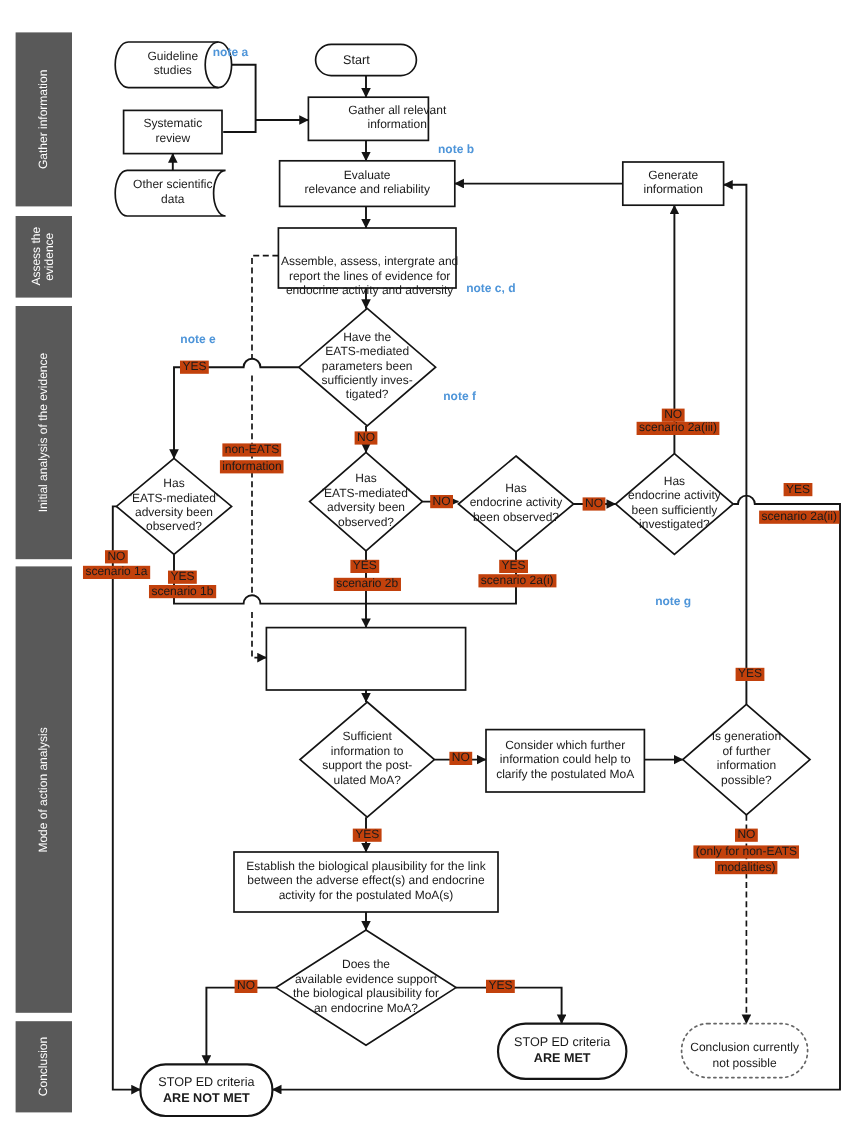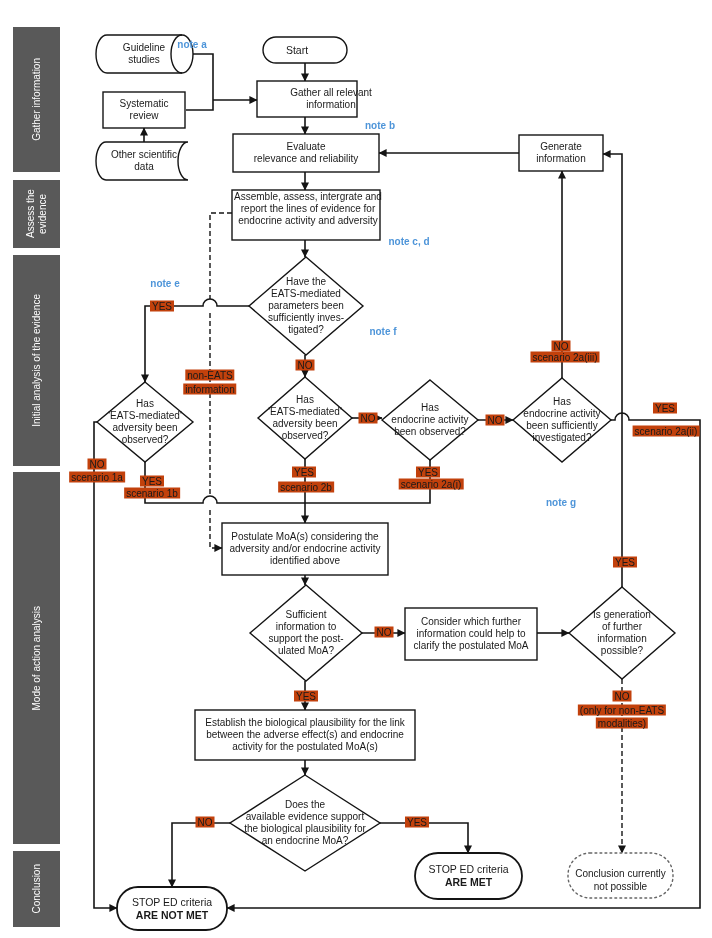--- a/index.html
+++ b/index.html
@@ -130,21 +130,21 @@
     <span>information</span>
   </div>
   <div class="node" style="left:233px;top:134px;width:146px;height:38px">
     <span>Evaluate</span>
     <span>relevance and reliability</span>
   </div>
   <div class="node" style="left:519px;top:135px;width:84px;height:36px">
     <span>Generate</span>
     <span>information</span>
   </div>
-  <div class="node" style="left:232px;top:184px;width:152px;height:50px">
+  <div class="node" style="left:232px;top:206px;width:152px;height:50px">
     <span>Assemble, assess, intergrate and</span>
     <span>report the lines of evidence for</span>
     <span>endocrine activity and adversity</span>
   </div>
   <div class="node" style="left:252px;top:260px;width:108px;height:92px">
     <span>Have the</span>
     <span>EATS-mediated</span>
     <span>parameters been</span>
     <span>sufficiently inves-</span>
     <span>tigated?</span>
@@ -164,25 +164,20 @@
   <div class="node" style="left:384px;top:382px;width:92px;height:76px">
     <span>Has</span>
     <span>endocrine activity</span>
     <span>been observed?</span>
   </div>
   <div class="node" style="left:515px;top:380px;width:94px;height:80px">
     <span>Has</span>
     <span>endocrine activity</span>
     <span>been sufficiently</span>
     <span>investigated?</span>
-  </div>
-  <div class="node" style="left:222px;top:523px;width:166px;height:52px">
-    <span>Postulate MoA(s) considering the</span>
-    <span>adversity and/or endocrine activity</span>
-    <span>identified above</span>
   </div>
   <div class="node" style="left:252px;top:587px;width:108px;height:92px">
     <span>Sufficient</span>
     <span>information to</span>
     <span>support the post-</span>
     <span>ulated MoA?</span>
   </div>
   <div class="node" style="left:405px;top:608px;width:132px;height:52px">
     <span>Consider which further</span>
     <span>information could help to</span>

